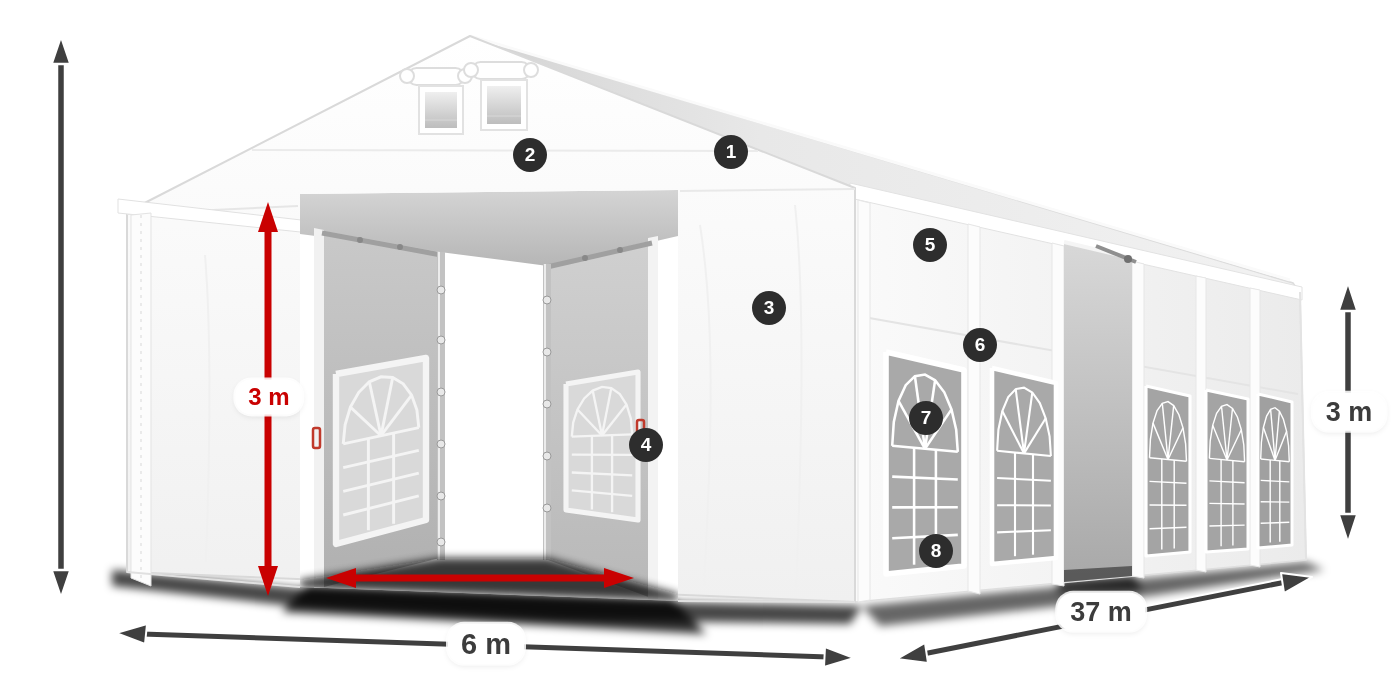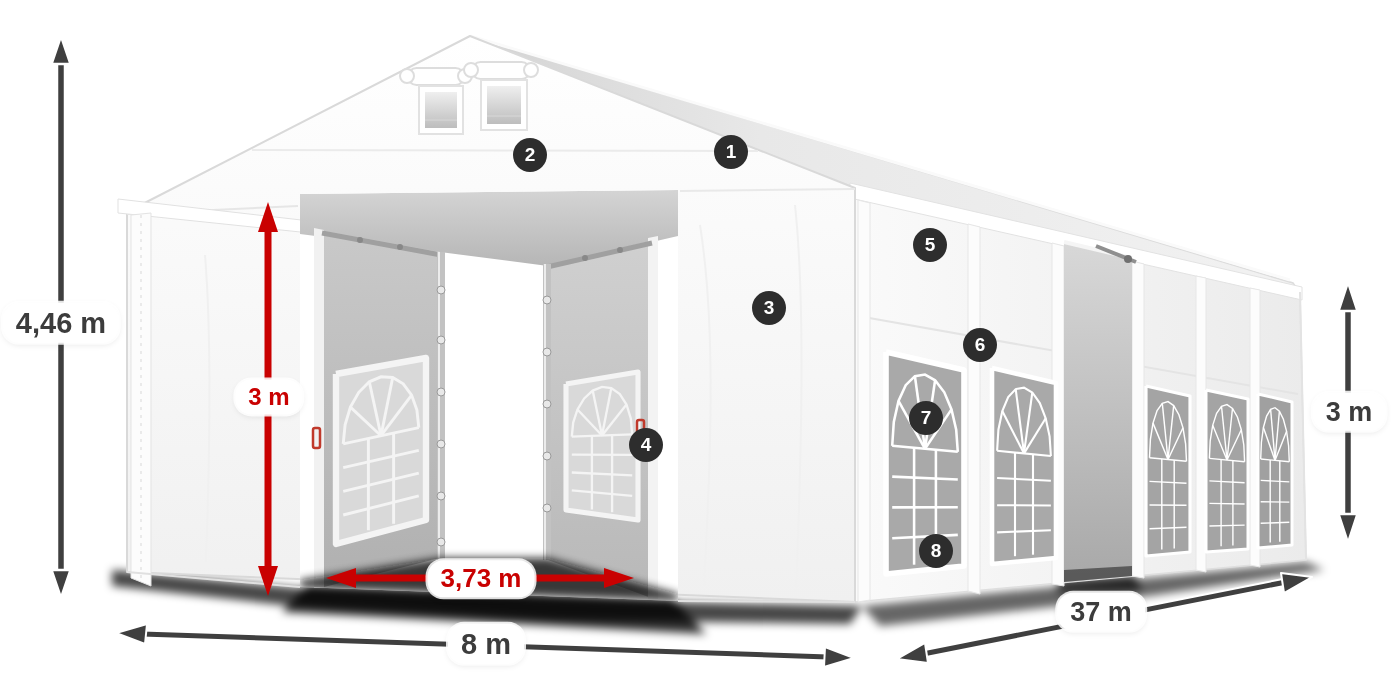--- a/index.html
+++ b/index.html
@@ -284,24 +284,22 @@
     <polygon points="1312,577 1284,593 1281,573" fill="#3f3f3f" stroke="#ffffff" stroke-width="2" stroke-linejoin="round"></polygon>
   </g>
   <g>
     <line x1="1348" y1="306" x2="1348" y2="518" stroke="#ffffff" stroke-width="10"></line>
     <line x1="1348" y1="306" x2="1348" y2="518" stroke="#3f3f3f" stroke-width="5.5"></line>
     <polygon points="1348,282 1338.5,311 1357.5,311" fill="#3f3f3f" stroke="#ffffff" stroke-width="2.5" stroke-linejoin="round"></polygon>
     <polygon points="1348,543 1338.5,514 1357.5,514" fill="#3f3f3f" stroke="#ffffff" stroke-width="2.5" stroke-linejoin="round"></polygon>
   </g>
 </svg>
 
-  <div class="pill f29" style="left:61px;top:323px;">4,46 m</div>
   <div class="pill red f24" style="left:269px;top:397px;">3 m</div>
-  <div class="pill red f26" style="left:481px;top:579px;">3,73 m</div>
-  <div class="pill f29" style="left:486px;top:644px;">8 m</div>
+  <div class="pill f29" style="left:486px;top:644px;">6 m</div>
   <div class="pill f27" style="left:1101px;top:612px;">37 m</div>
   <div class="pill f27" style="left:1349px;top:412px;">3 m</div>
 
   <div class="badge" style="left:731px;top:152px;">1</div>
   <div class="badge" style="left:530px;top:155px;">2</div>
   <div class="badge" style="left:769px;top:308px;">3</div>
   <div class="badge" style="left:646px;top:445px;">4</div>
   <div class="badge" style="left:930px;top:245px;">5</div>
   <div class="badge" style="left:980px;top:345px;">6</div>
   <div class="badge" style="left:926px;top:418px;">7</div>

